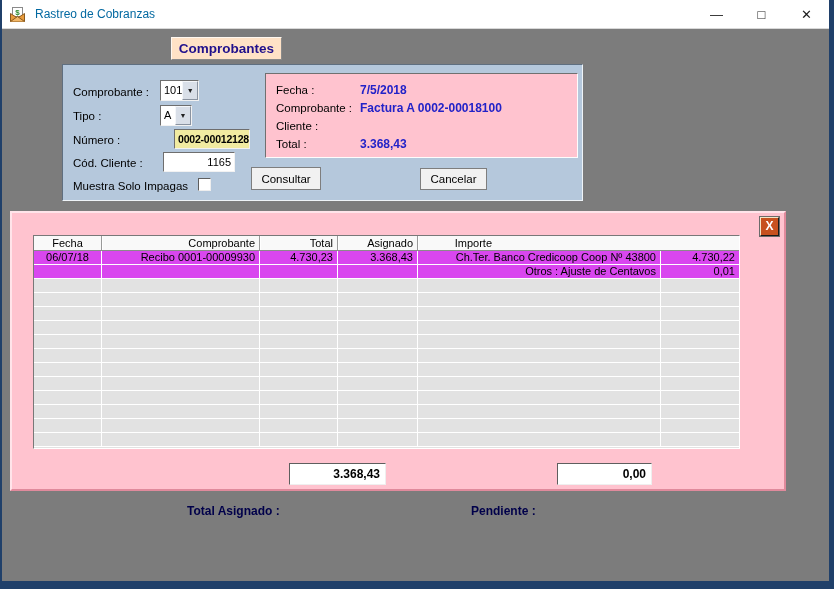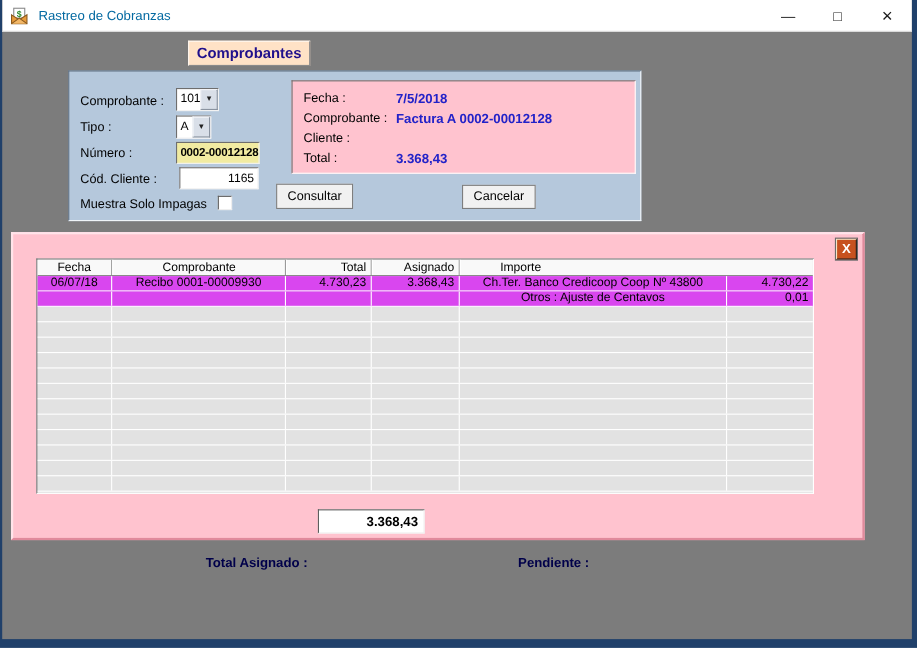--- a/index.html
+++ b/index.html
@@ -70,21 +70,21 @@
     background: #E2E2E2; border: 1px solid; border-color: #787878 #FFF #FFF #787878; overflow: hidden; }
   .grid-header { display: flex; height: 15px; background: #F9F9F9; border-bottom: 1px solid #8A8A8A; }
   .th { font-size: 11px; line-height: 14px; color: #000; padding: 0 4px; white-space: nowrap;
     overflow: hidden; border-right: 1px solid #9A9A9A; border-left: 1px solid #FFF; }
   .th:first-child { border-left: none; }
   .tr { display: flex; height: 14px; border-bottom: 1px solid #FFF; }
   .tr.data { background: #d946ef; }
   .td { font-size: 11px; line-height: 13px; color: #000; padding: 0 4px; white-space: nowrap;
     overflow: hidden; border-right: 1px solid #FFF; }
   .td:last-child, .th:last-child { border-right: none; }
-  .align-left { text-align: center; } .align-center { text-align: center; } .align-right { text-align: right; }
+  .align-left { text-align: right; } .align-center { text-align: center; } .align-right { text-align: right; }
 
   
   .sum-label { position: absolute; font-size: 12px; font-weight: bold; color: #00004A; margin-top: 37px; }
   .sum-box { position: absolute; height: 22px; background: #FFF; border: 1px solid;
     border-color: #5E5E5E #EFEFEF #EFEFEF #5E5E5E; font-size: 12px; font-weight: bold;
     color: #000; text-align: right; padding: 3px 5px 0 0; }
 </style>
 </head>
 <body>
 
@@ -118,36 +118,36 @@
           <span class="drop">▼</span>
         </div>
 
         <span class="q-label" style="top:45px">Tipo :</span>
         <div class="combo" style="left:97px; top:40px; width:32px; height:21px">
           <span class="val">A</span>
           <span class="drop">▼</span>
         </div>
 
         <span class="q-label" style="top:69px">Número :</span>
-        <div class="tb yellow" style="left:97px; top:64px; width:76px; height:20px">0002-00012128</div>
+        <div class="tb yellow" style="left:111px; top:64px; width:76px; height:20px">0002-00012128</div>
 
         <span class="q-label" style="top:92px">Cód. Cliente :</span>
         <div class="tb right" style="left:100px; top:87px; width:72px; height:20px">1165</div>
 
         <span class="q-label" style="top:115px">Muestra Solo Impagas</span>
         <div class="checkbox" style="left:135px; top:113px"></div>
 
         <div class="info-panel">
           <div class="info-row">
             <span class="lbl">Fecha :</span>
             <span class="val">7/5/2018</span>
           </div>
           <div class="info-row">
             <span class="lbl">Comprobante :</span>
-            <span class="val">Factura A 0002-00012128</span>
+            <span class="val">Factura A 0002-00018100</span>
           </div>
           <div class="info-row">
             <span class="lbl">Cliente :</span>
             <span class="val"></span>
           </div>
           <div class="info-row">
             <span class="lbl">Total :</span>
             <span class="val">3.368,43</span>
           </div>
         </div>
@@ -279,17 +279,18 @@
                 <div class="td align-right" style="width: 80px;"></div>
                 <div class="td align-left" style="width: 243px;"></div>
                 <div class="td align-right" style="width: 78px;"></div>
               </div>
             </div>
         </div>
 
         <span class="sum-label" style="left:175px; top:254px">Total Asignado :</span>
         <div class="sum-box" style="left:277px; top:250px; width:97px">3.368,43</div>
         <span class="sum-label" style="left:459px; top:254px">Pendiente :</span>
+        <div class="sum-box" style="left:545px; top:250px; width:95px">0,00</div>
       </div>
 
     </div>
   </div>
 </div>
 
 </body></html>

